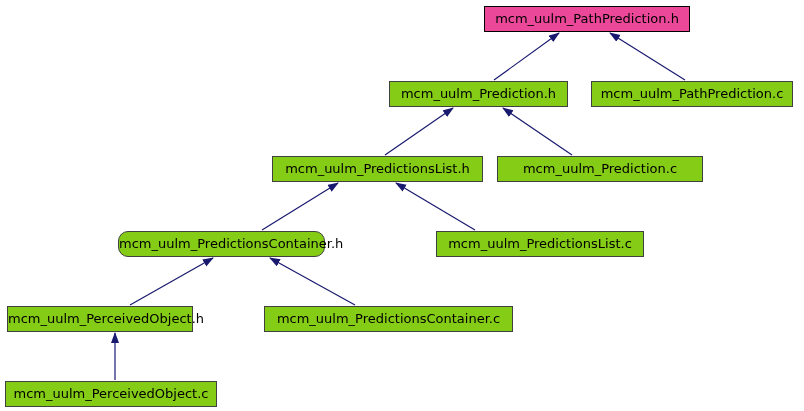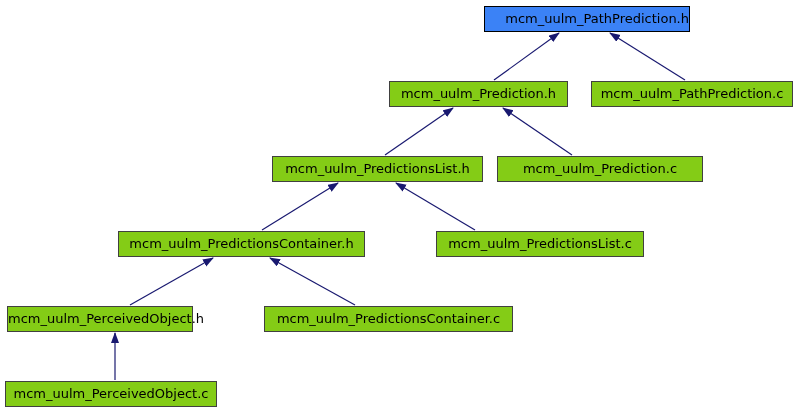--- a/index.html
+++ b/index.html
@@ -24,23 +24,22 @@
     border: 1px solid #404040;
     background: #84cc16;
     color: #000000;
     font-size: 13px;
     line-height: 24px;
     text-align: center;
     white-space: nowrap;
     cursor: pointer;
   }
   .node.hl {
-    background: #3b82f6;
+    background: #ec4899;
     border-color: #000000;
-    text-align: right;
   }
 </style>
 </head>
 <body>
 
 <div class="canvas">
 
   <svg class="edges" xmlns="http://www.w3.org/2000/svg">
     <defs>
       <marker id="arrow" markerUnits="userSpaceOnUse" markerWidth="12" markerHeight="10" refX="10" refY="4" orient="auto">
@@ -61,21 +60,21 @@
   <div class="node hl" style="left:484px; top:6px; width:206px;">mcm_uulm_PathPrediction.h</div>
 
   <div class="node" style="left:389px; top:81px; width:179px;">mcm_uulm_Prediction.h</div>
 
   <div class="node" style="left:591px; top:81px; width:202px;">mcm_uulm_PathPrediction.c</div>
 
   <div class="node" style="left:272px; top:156px; width:211px;">mcm_uulm_PredictionsList.h</div>
 
   <div class="node" style="left:497px; top:156px; width:206px;">mcm_uulm_Prediction.c</div>
 
-  <div class="node" style="left:118px; top:231px; width:247px;">mcm_uulm_PredictionsContainer.h</div>
+  <div class="node" style="left:118px; top:231px; width:207px;border-radius:10px;">mcm_uulm_PredictionsContainer.h</div>
 
   <div class="node" style="left:392px; top:231px; width:208px;margin-left:44px;">mcm_uulm_PredictionsList.c</div>
 
   <div class="node" style="left:7px; top:306px; width:186px;">mcm_uulm_PerceivedObject.h</div>
 
   <div class="node" style="left:264px; top:306px; width:249px;">mcm_uulm_PredictionsContainer.c</div>
 
   <div class="node" style="left:5px; top:381px; width:212px;">mcm_uulm_PerceivedObject.c</div>
 
 </div>

